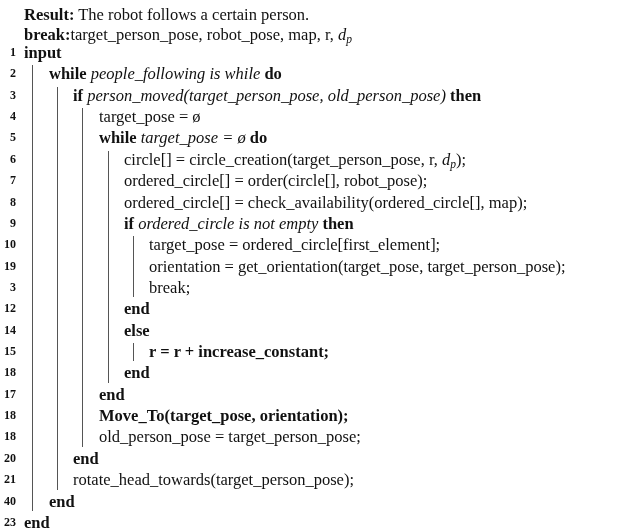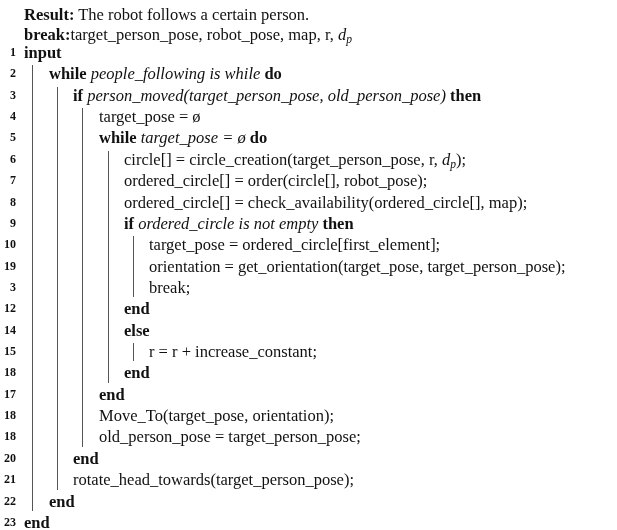--- a/index.html
+++ b/index.html
@@ -81,48 +81,48 @@
       <div class="row" style="top: 296.32px;">
         <span class="ln">12</span>
         <span class="txt" style="left: 124px;"><span class="kw">end</span></span>
       </div>
       <div class="row" style="top: 317.68px;">
         <span class="ln">14</span>
         <span class="txt" style="left: 124px;"><span class="kw">else</span></span>
       </div>
       <div class="row" style="top: 339.04px;">
         <span class="ln">15</span>
-        <span class="txt" style="left: 149px;"><span>r = r + increase_constant;</span></span>
+        <span class="txt" style="left: 149px; font-weight: bold;"><span>r = r + increase_constant;</span></span>
       </div>
       <div class="row" style="top: 360.4px;">
         <span class="ln">18</span>
         <span class="txt" style="left: 124px;"><span class="kw">end</span></span>
       </div>
       <div class="row" style="top: 381.76px;">
         <span class="ln">17</span>
         <span class="txt" style="left: 99px;"><span class="kw">end</span></span>
       </div>
       <div class="row" style="top: 403.12px;">
         <span class="ln">18</span>
-        <span class="txt" style="left: 99px;"><span>Move_To(target_pose, orientation);</span></span>
+        <span class="txt" style="left: 99px; font-weight: bold;"><span>Move_To(target_pose, orientation);</span></span>
       </div>
       <div class="row" style="top: 424.48px;">
         <span class="ln">18</span>
         <span class="txt" style="left: 99px;"><span>old_person_pose = target_person_pose;</span></span>
       </div>
       <div class="row" style="top: 445.84px;">
         <span class="ln">20</span>
         <span class="txt" style="left: 73px;"><span class="kw">end</span></span>
       </div>
       <div class="row" style="top: 467.2px;">
         <span class="ln">21</span>
         <span class="txt" style="left: 73px;"><span>rotate_head_towards(target_person_pose);</span></span>
       </div>
       <div class="row" style="top: 488.56px;">
-        <span class="ln">22</span>
+        <span class="ln">40</span>
         <span class="txt" style="left: 49px;"><span class="kw">end</span></span>
       </div>
       <div class="row" style="top: 509.92px;">
         <span class="ln">23</span>
         <span class="txt" style="left: 24px;"><span class="kw">end</span></span>
       </div>
       <div class="guide" style="left: 32px; top: 63.36px; height: 445.56px;"></div>
       <div class="guide" style="left: 57px; top: 84.72px; height: 402.84px;"></div>
       <div class="guide" style="left: 82px; top: 106.08px; height: 338.76px;"></div>
       <div class="guide" style="left: 108px; top: 148.8px; height: 231.96px;"></div>

